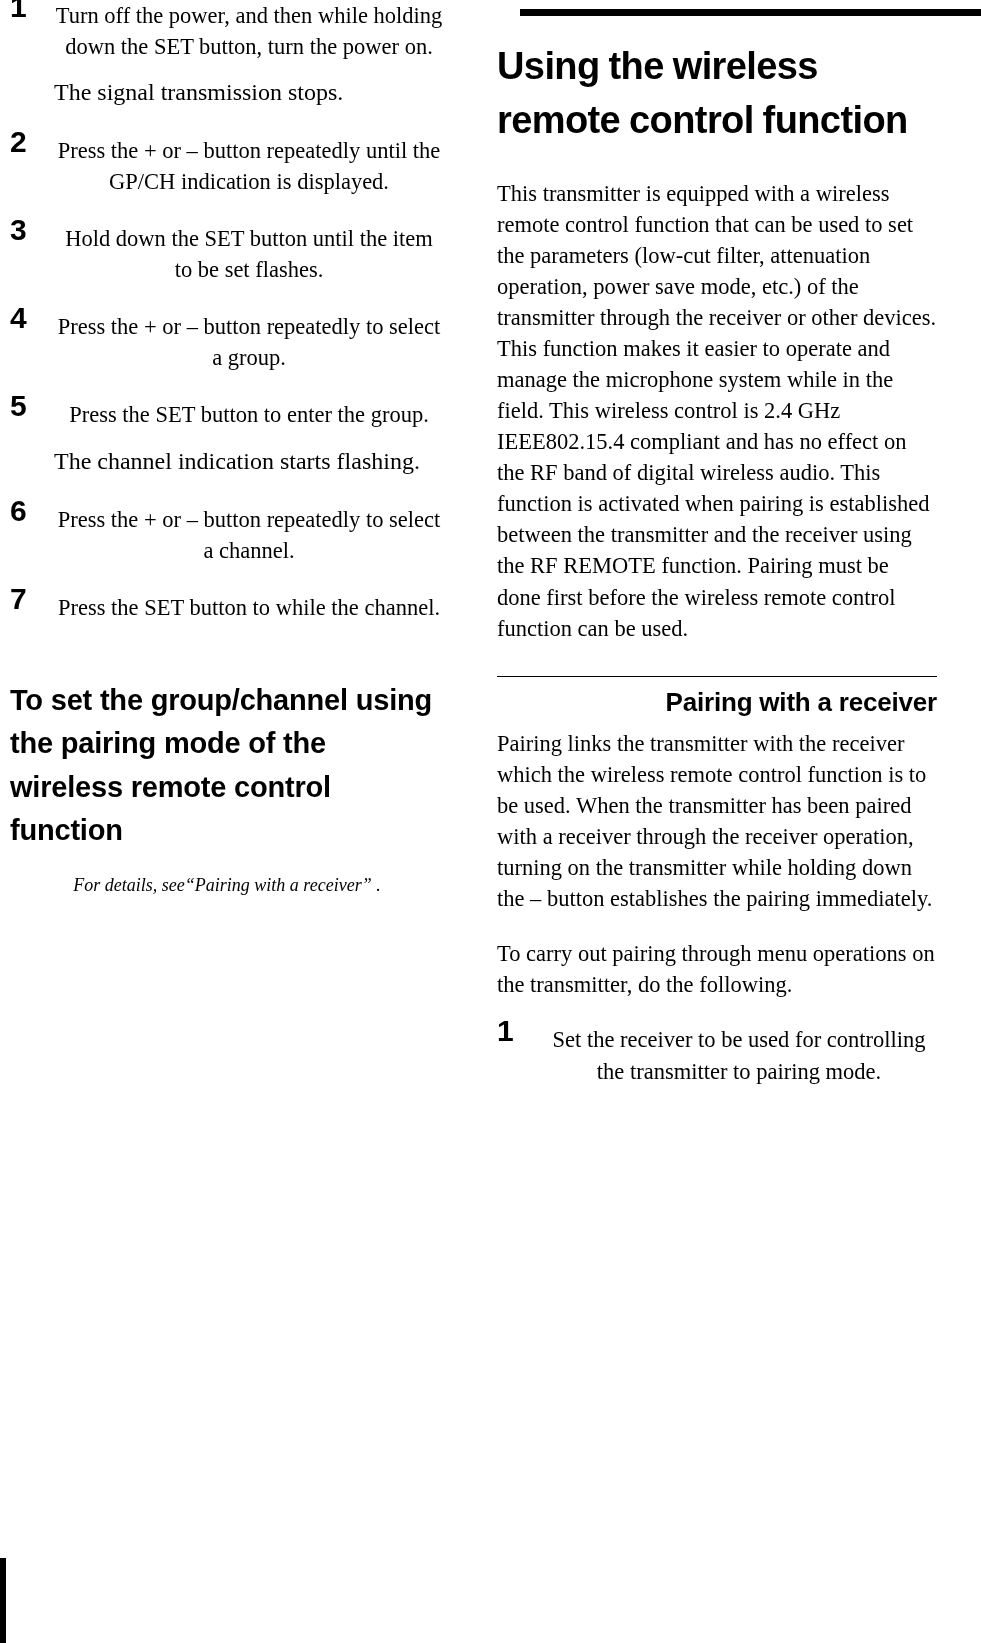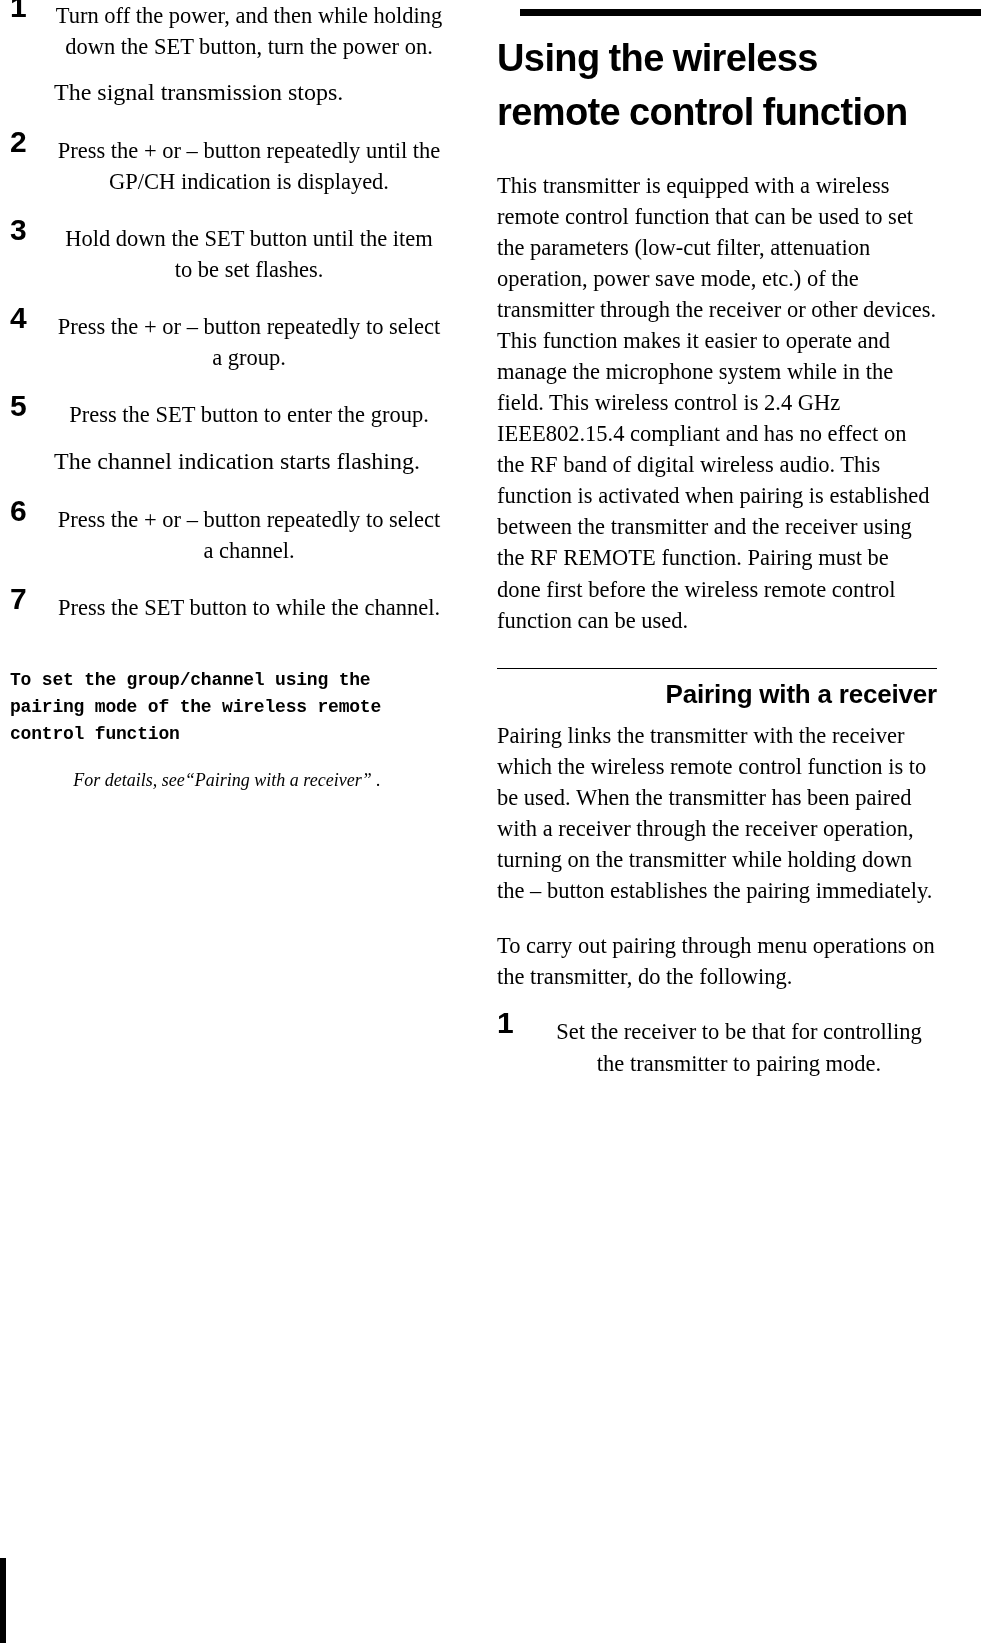--- a/index.html
+++ b/index.html
@@ -25,21 +25,21 @@
   
   .col-left {
     position: absolute;
     left: 10px;
     top: 0;
     width: 434px;
   }
   .col-right {
     position: absolute;
     left: 497px;
-    top: 0;
+    top: 8px;
     width: 440px;
   }
 
   
   .chapter-rule {
     position: absolute;
     left: 520px;
     top: 9px;
     width: 461px;
     height: 7px;
@@ -67,25 +67,25 @@
     font-weight: bold;
     font-size: 26px;
     line-height: 1.25;
     margin: 0 0 10px 0;
     letter-spacing: -0.2px;
     text-align: right;
   }
 
   
   .sub-heading {
-    font-family: Liberation Mono, monospace;
-    font-weight: bold;
-    font-size: 18px;
+    font-family: Liberation Sans, sans-serif;
+    font-weight: bold;
+    font-size: 29px;
     line-height: 1.5;
-    margin: 0 0 6px 0;
+    margin: 12px 0 6px 0;
     letter-spacing: -0.2px;
   }
 
   
   p.body {
     font-size: 22.5px;
     line-height: 1.38;
     margin: 0 0 12px 0;
   }
 
@@ -222,20 +222,20 @@
     <p class="body">Pairing links the transmitter with the receiver which the wireless remote control function is to be used. When the transmitter has been paired with a receiver through the receiver operation, turning on the transmitter while holding down the – button establishes the pairing immediately.</p>
 
     <div class="spacer-sm"></div>
 
     <p class="body">To carry out pairing through menu operations on the transmitter, do the following.</p>
 
     <div class="spacer-sm"></div>
 
     <div class="step">
       <span class="step-num">1</span>
-      <p class="step-text">Set the receiver to be that for controlling the transmitter to pairing mode.</p>
+      <p class="step-text">Set the receiver to be used for controlling the transmitter to pairing mode.</p>
     </div>
 
   </div>
 
   <div class="edge-marker"></div>
 
 </div>
 
 </body></html>

